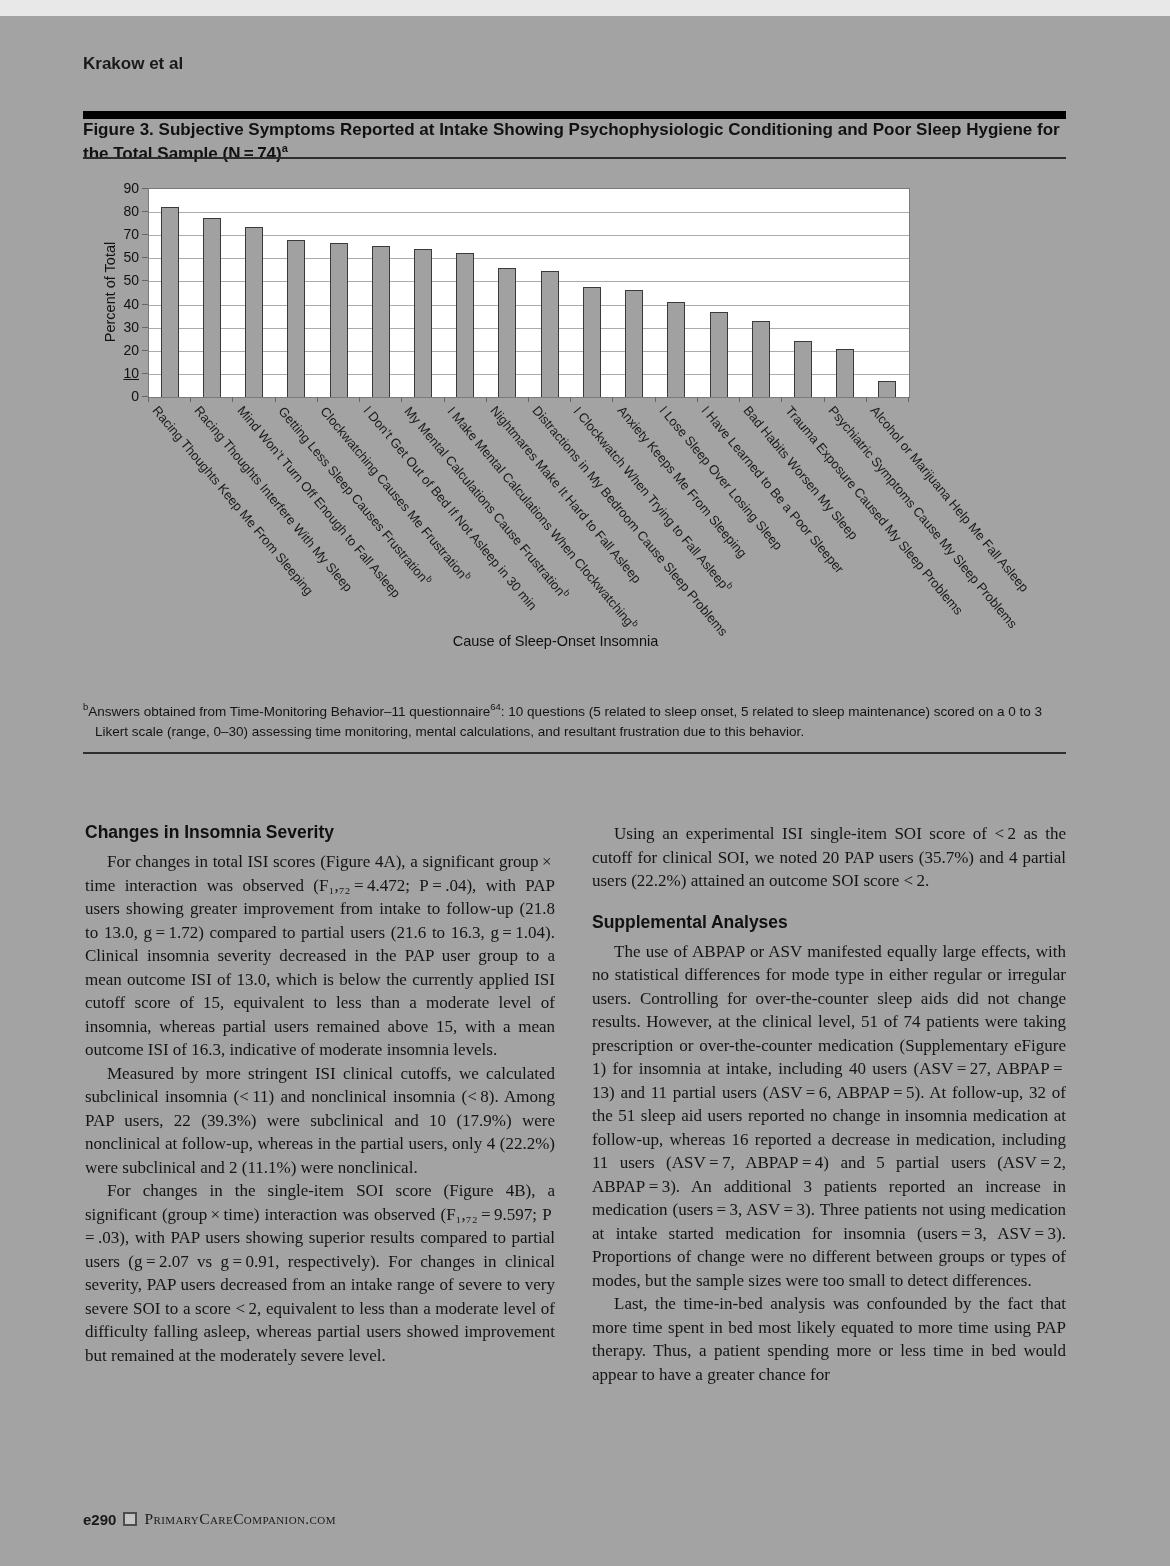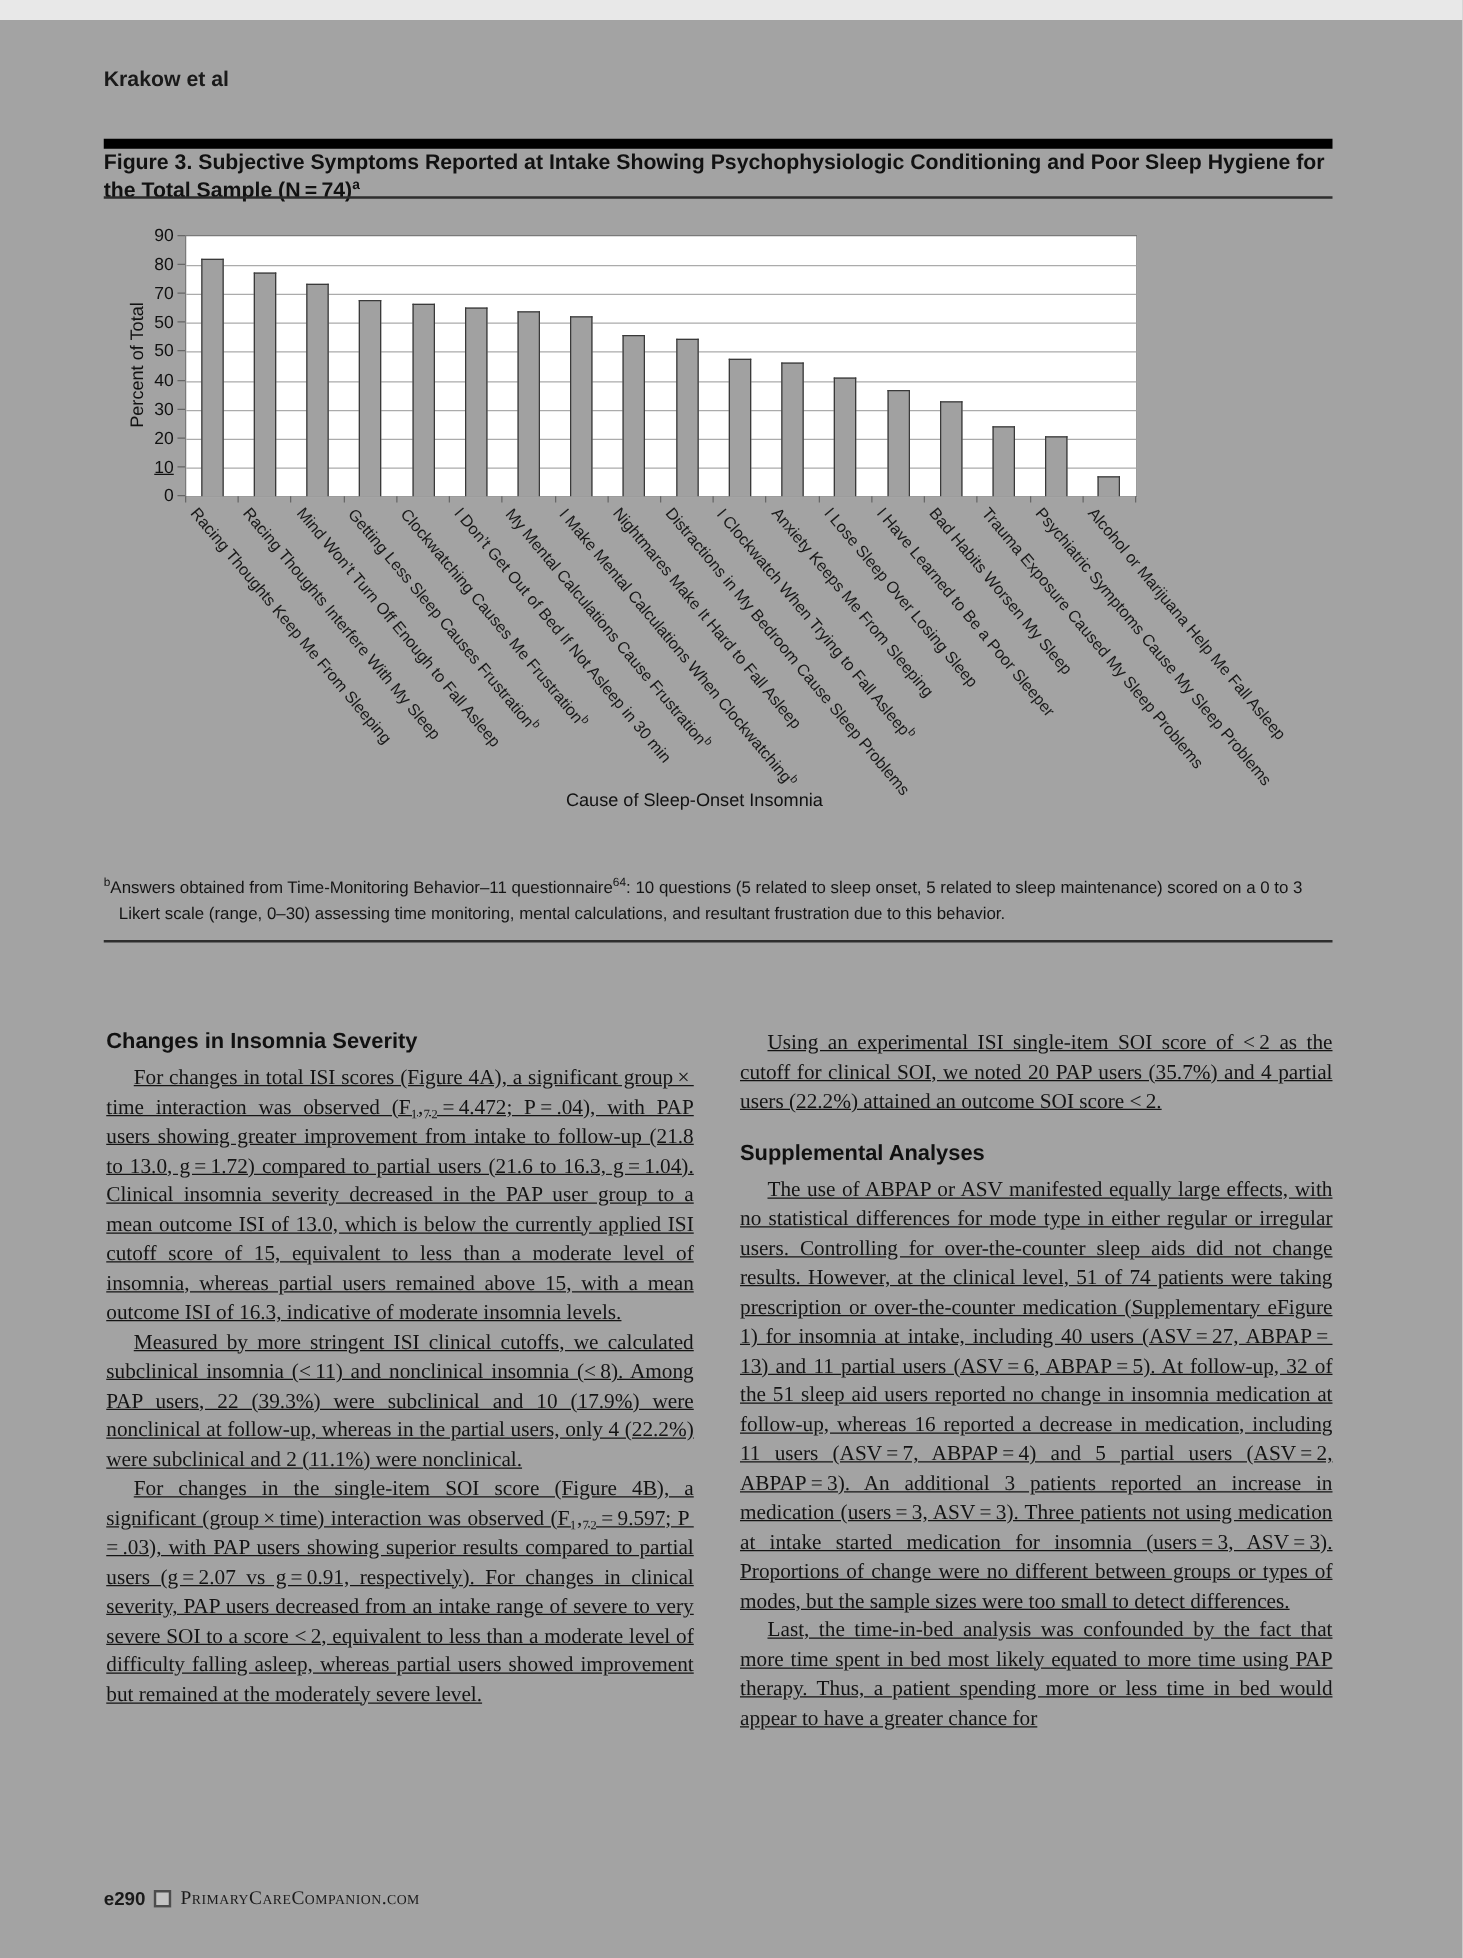--- a/index.html
+++ b/index.html
@@ -32,21 +32,21 @@
   .footnotes{position:absolute;left:83px;top:681px;width:983px;font:13.5px/20px "Liberation Sans",sans-serif;color:#141414;}
   .footnote{padding-left:12px;text-indent:-12px;}
   .footnote sup{font-size:9.5px;}
 
   
   .col{position:absolute;top:806px;}
   .col-left{left:85px;width:470px;}
   .col-right{left:592px;width:474px;}
   .col h3{font:bold 17.5px/21px "Liberation Sans",sans-serif;color:#111;margin:0 0 7px 0;}
   .col-right h3{margin-top:19px;}
-  .col p{font:17px/23.5px "Liberation Serif",serif;text-align:justify;text-indent:22px;margin:0;color:#141414;text-decoration:underline;}
+  .col p{font:17px/23.5px "Liberation Serif",serif;text-align:justify;text-indent:22px;margin:0;color:#141414;}
 
   
   .footer-left{position:absolute;left:83px;top:1494px;display:flex;align-items:center;gap:7px;}
   .footer-page{font:600 15px "Liberation Sans",sans-serif;color:#1a1a1a;}
   .footer-square{width:10px;height:10px;background:#c4c4c4;border:2px solid #4d4d4d;}
   .footer-site{font:15.5px "Liberation Serif",serif;font-variant:small-caps;letter-spacing:.4px;color:#1a1a1a;text-align:center;}
   .footer-right{position:absolute;left:566px;top:1557px;width:500px;text-align:right;
                 font:15.5px/22px "Liberation Sans",sans-serif;color:#111;}
 </style>
 </head>

